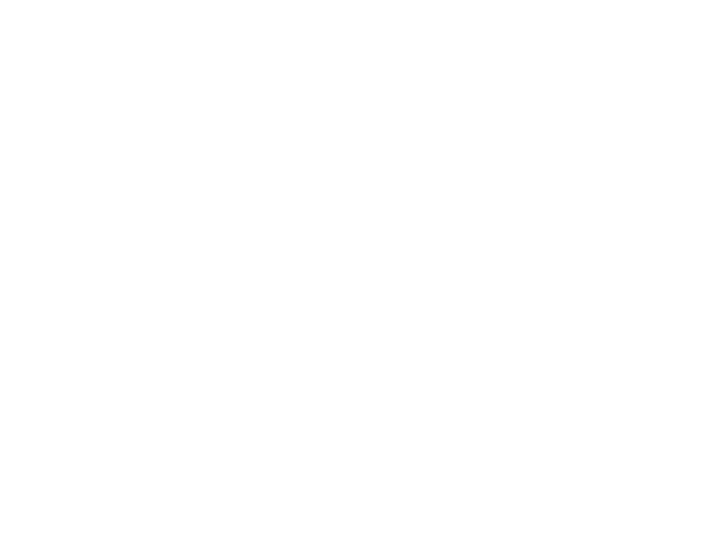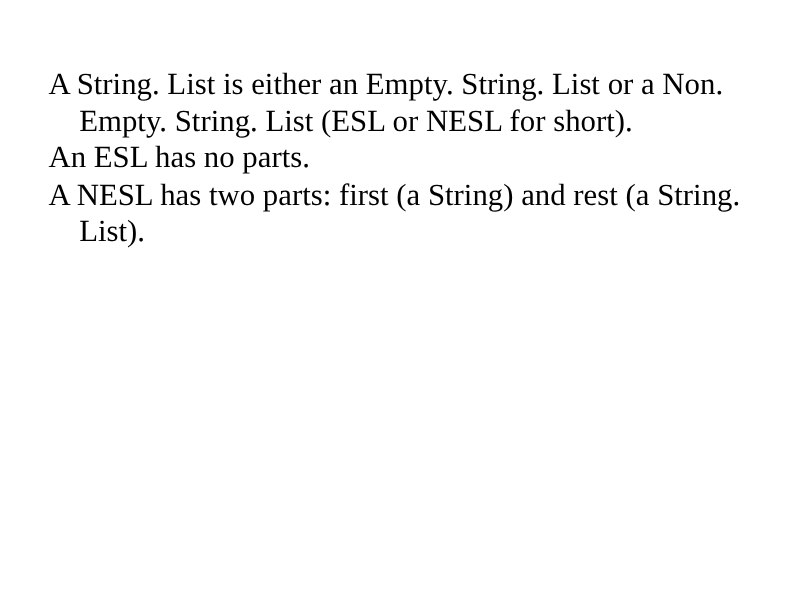--- a/index.html
+++ b/index.html
@@ -32,18 +32,13 @@
   .body p {
     margin: 0 0 0 0;
     text-indent: -28px;
     padding-left: 28px;
   }
 </style>
 </head>
 <body>
 
 <div class="slide">
-  <div class="body">
-    <p>A String. List is either an Empty. String. List or a Non. Empty. String. List (ESL or NESL for short).</p>
-    <p>An ESL has no parts.</p>
-    <p>A NESL has two parts: first (a String) and rest (a String. List).</p>
-  </div>
 </div>
 
 </body></html>

